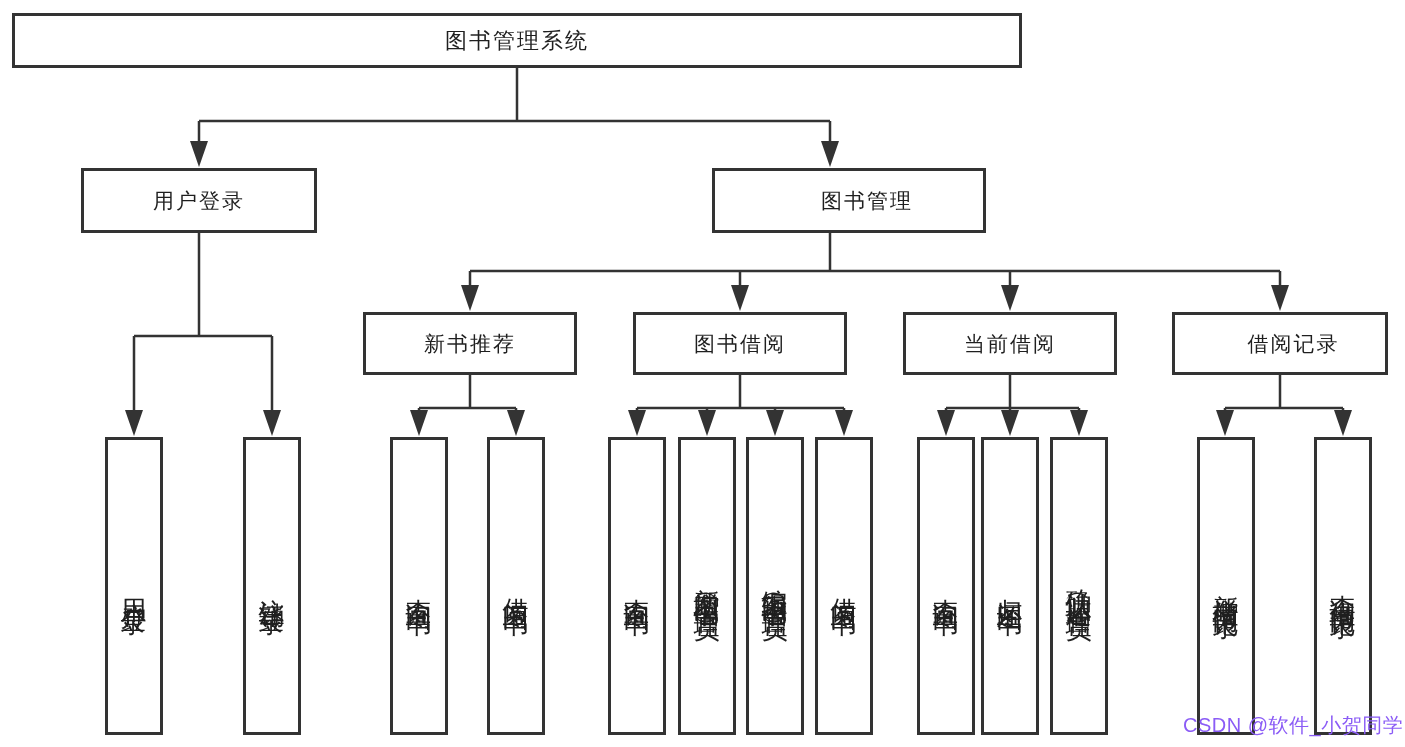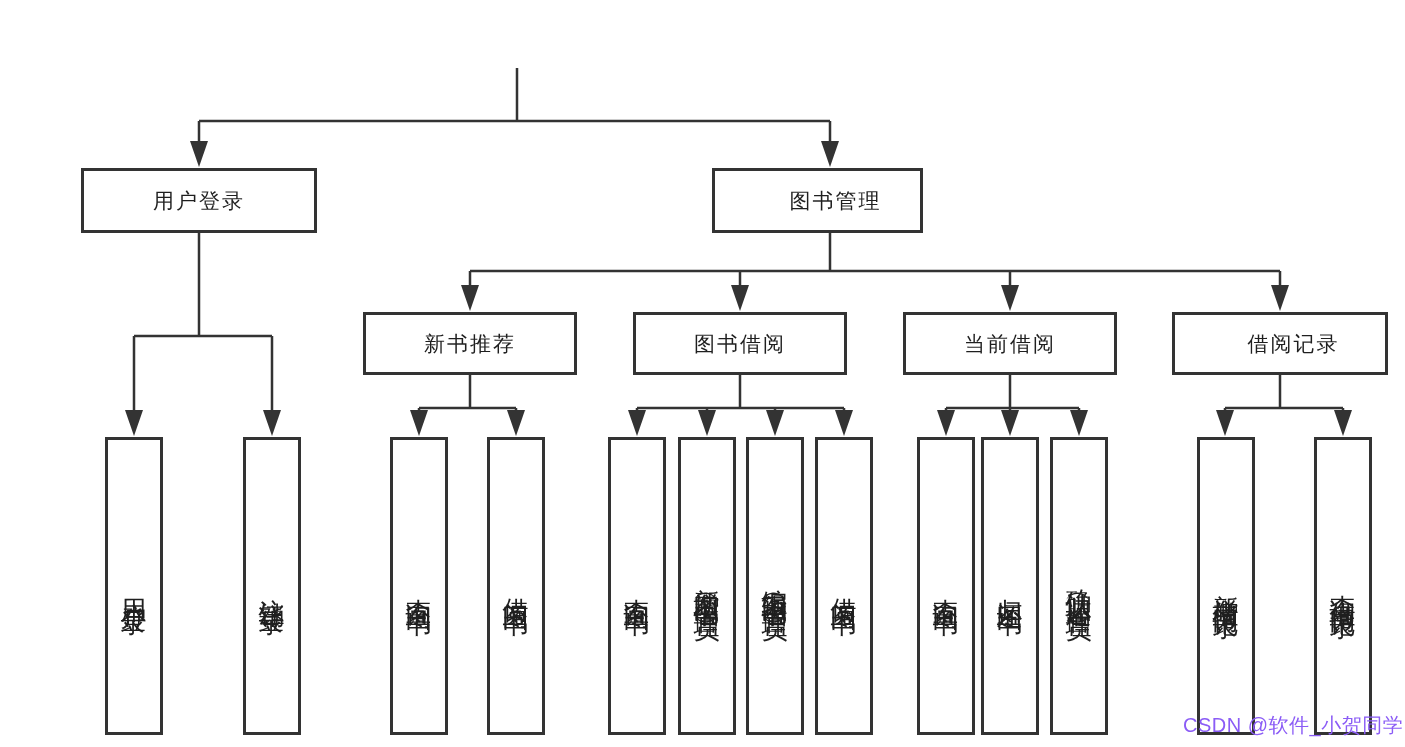--- a/index.html
+++ b/index.html
@@ -41,21 +41,21 @@
     font-size: 21px;
     letter-spacing: 2px;
     color: #1f1f1f;
     white-space: nowrap;
   }
   .root-box {
     left: 12px; top: 13px; width: 1010px; height: 55px;
   }
   .root-box .node-label { font-size: 22px; }
   .lv2-login { left: 81px;  top: 168px; width: 236px; height: 65px; }
-  .lv2-mgmt  { left: 712px; top: 168px; width: 211px; height: 65px; padding-left: 36px; }
+  .lv2-mgmt  { left: 712px; top: 168px; width: 274px; height: 65px; padding-left: 36px; }
   .lv3 { top: 312px; height: 63px; width: 214px; align-items: center; }
   .lv3-recommend { left: 363px; }
   .lv3-borrow    { left: 633px; }
   .lv3-current   { left: 903px; }
   .lv3-records   { left: 1172px; width: 216px; padding-left: 27px; }
   .leaf {
     top: 437px;
     width: 58px;
     height: 298px;
   }
@@ -110,20 +110,23 @@
       <polygon points="766,410 784,410 775,436"></polygon>
       <polygon points="835,410 853,410 844,436"></polygon>
       <polygon points="937,410 955,410 946,436"></polygon>
       <polygon points="1001,410 1019,410 1010,436"></polygon>
       <polygon points="1070,410 1088,410 1079,436"></polygon>
       <polygon points="1216,410 1234,410 1225,436"></polygon>
       <polygon points="1334,410 1352,410 1343,436"></polygon>
     </g>
   </svg>
 
+  <div class="box root-box">
+    <span class="node-label">图书管理系统</span>
+  </div>
 
   <div class="box lv2-login">
     <span class="node-label">用户登录</span>
   </div>
   <div class="box lv2-mgmt">
     <span class="node-label">图书管理</span>
   </div>
 
   <div class="box lv3 lv3-recommend">
     <span class="node-label">新书推荐</span>

